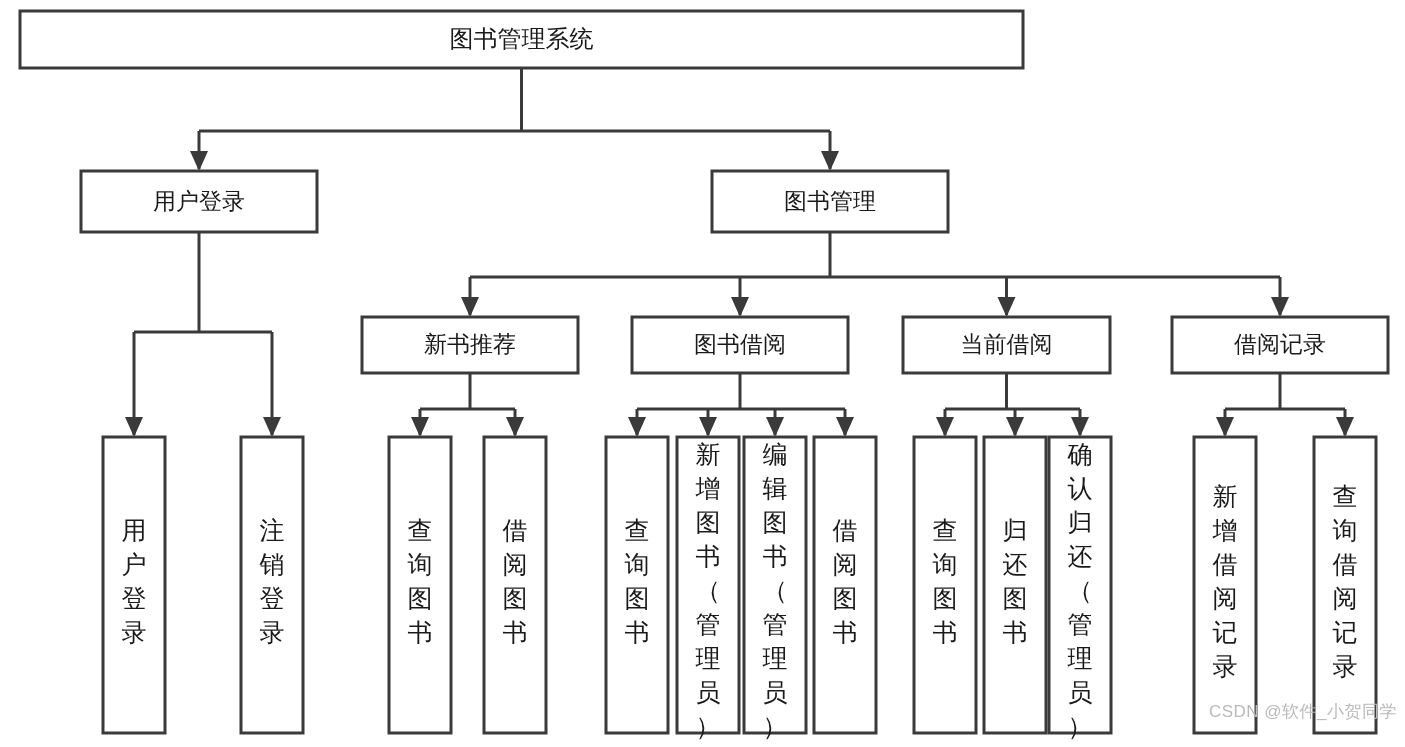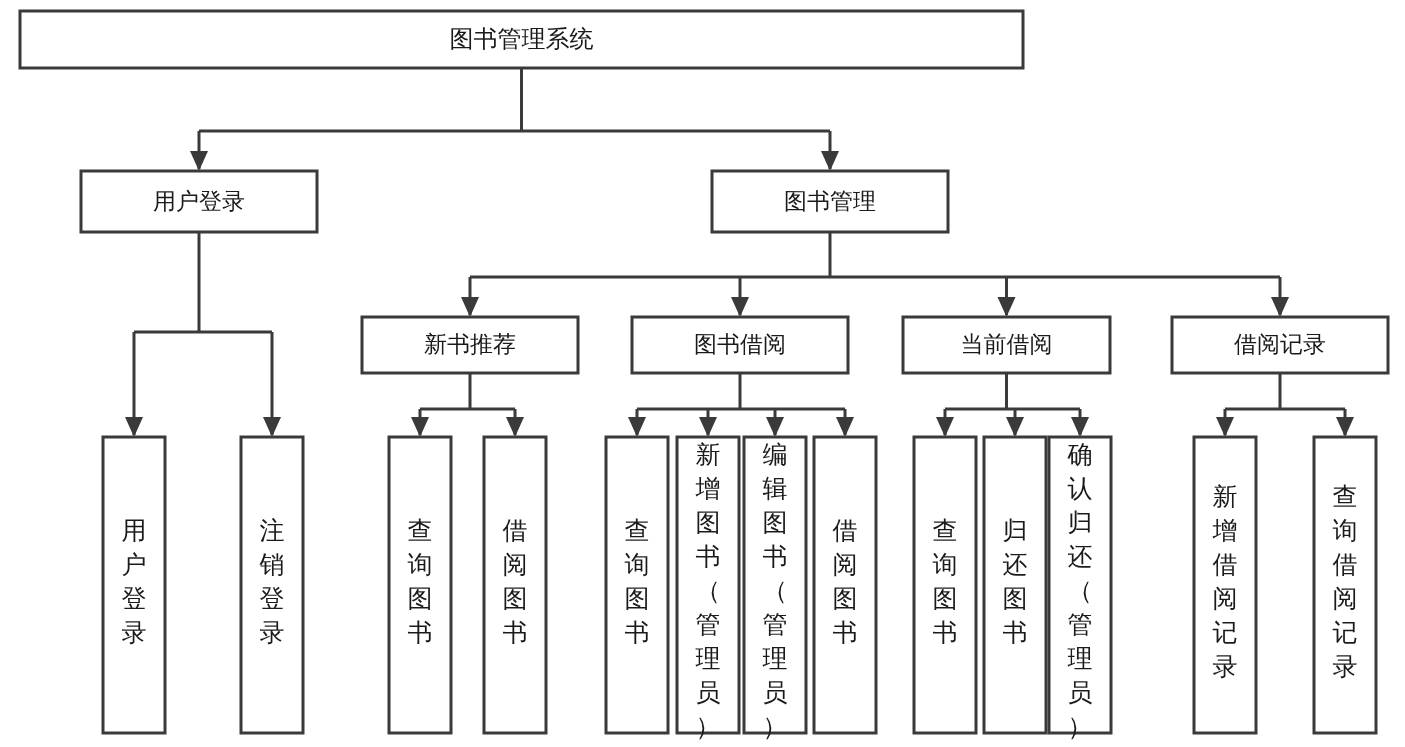--- a/index.html
+++ b/index.html
@@ -212,13 +212,14 @@
         <g>
           <rect x="1194" y="437" width="62" height="296" class="node-box"></rect>
           <text x="1225" y="0" class="leaf-label"><tspan x="1225" y="505">新</tspan><tspan x="1225" y="539">增</tspan><tspan x="1225" y="573">借</tspan><tspan x="1225" y="607">阅</tspan><tspan x="1225" y="641">记</tspan><tspan x="1225" y="675">录</tspan></text>
         </g>
         <g>
           <rect x="1314" y="437" width="62" height="296" class="node-box"></rect>
           <text x="1345" y="0" class="leaf-label"><tspan x="1345" y="505">查</tspan><tspan x="1345" y="539">询</tspan><tspan x="1345" y="573">借</tspan><tspan x="1345" y="607">阅</tspan><tspan x="1345" y="641">记</tspan><tspan x="1345" y="675">录</tspan></text>
         </g>
       </g>
   </svg>
+  <div class="watermark">CSDN @软件_小贺同学</div>
 </div>
 
 </body></html>

